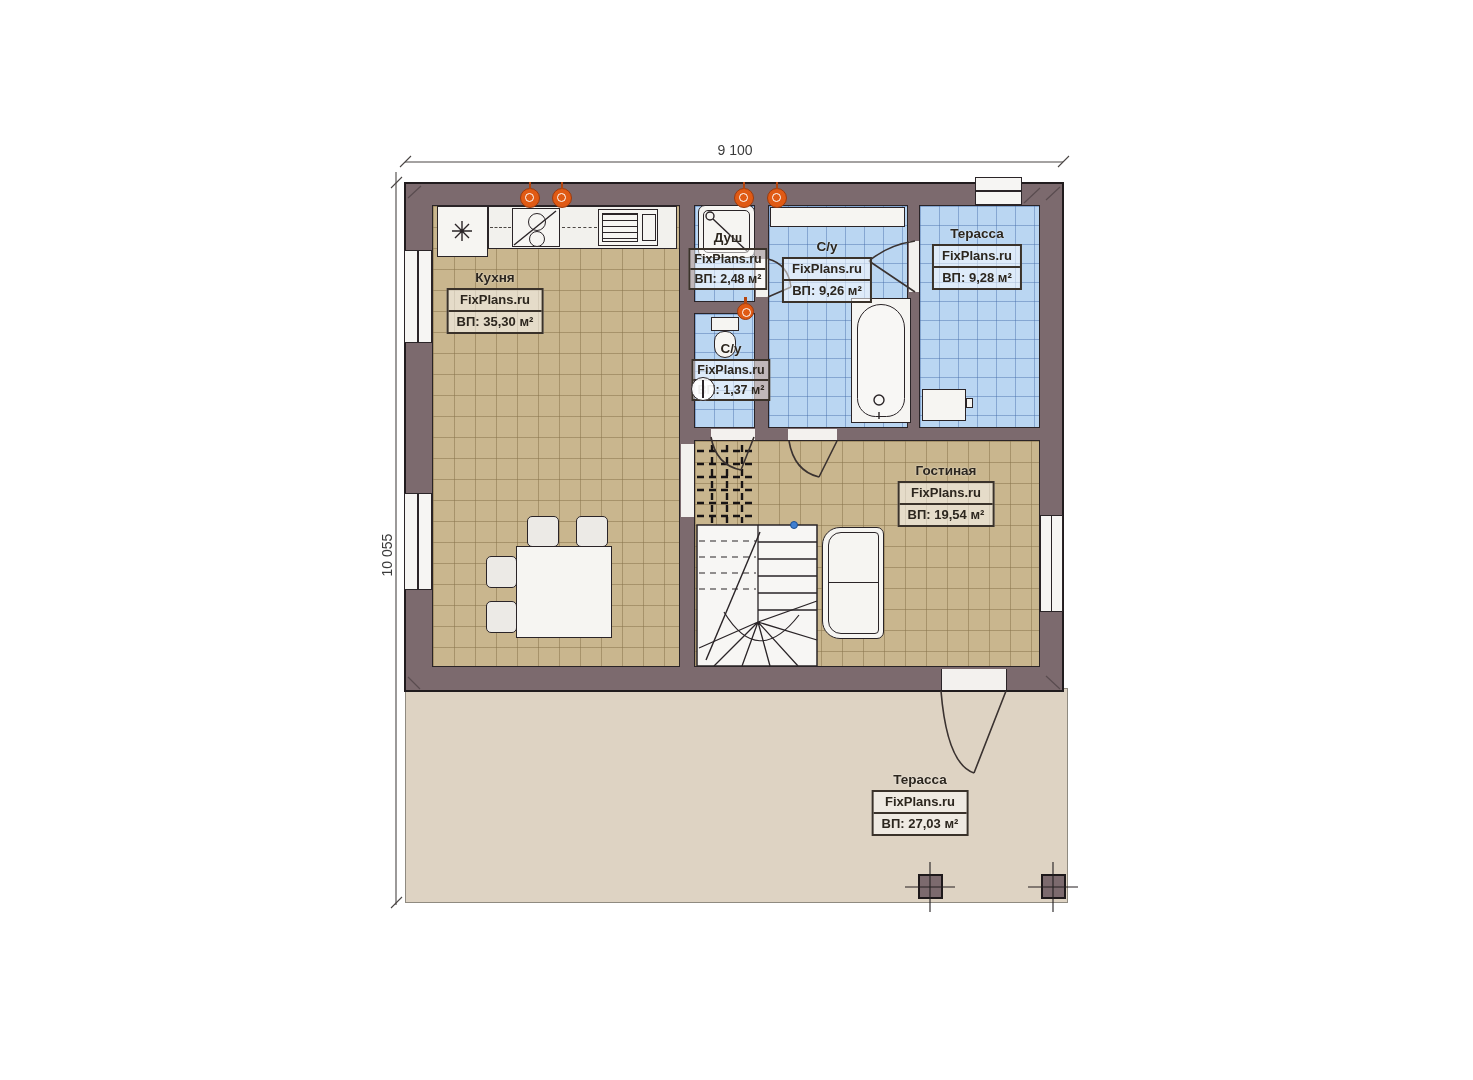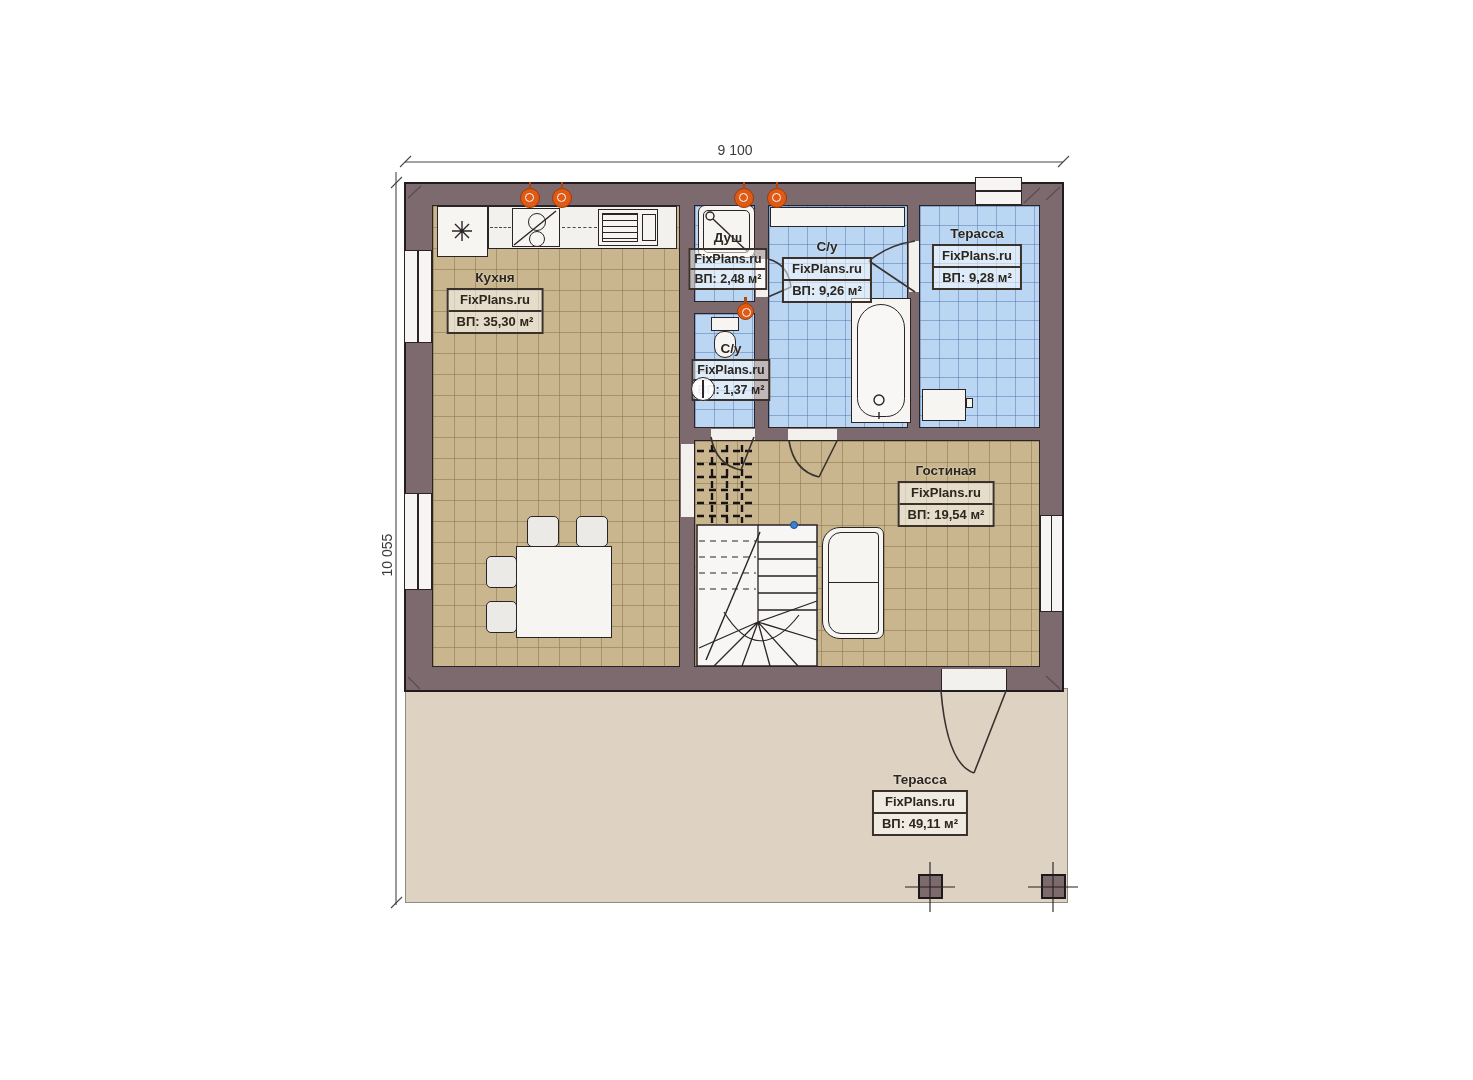--- a/index.html
+++ b/index.html
@@ -243,17 +243,17 @@
     <div class="label-box">
       <div class="row">FixPlans.ru</div>
       <div class="row">ВП: 19,54 м²</div>
     </div>
   </div>
 
   <div class="room-label" style="left:900px;top:772px;padding-left:40px;">
     <div class="room-title">Терасса</div>
     <div class="label-box">
       <div class="row">FixPlans.ru</div>
-      <div class="row">ВП: 49,11 м²</div>
+      <div class="row">ВП: 27,03 м²</div>
     </div>
   </div>
 
 </div>
 
 </body></html>

